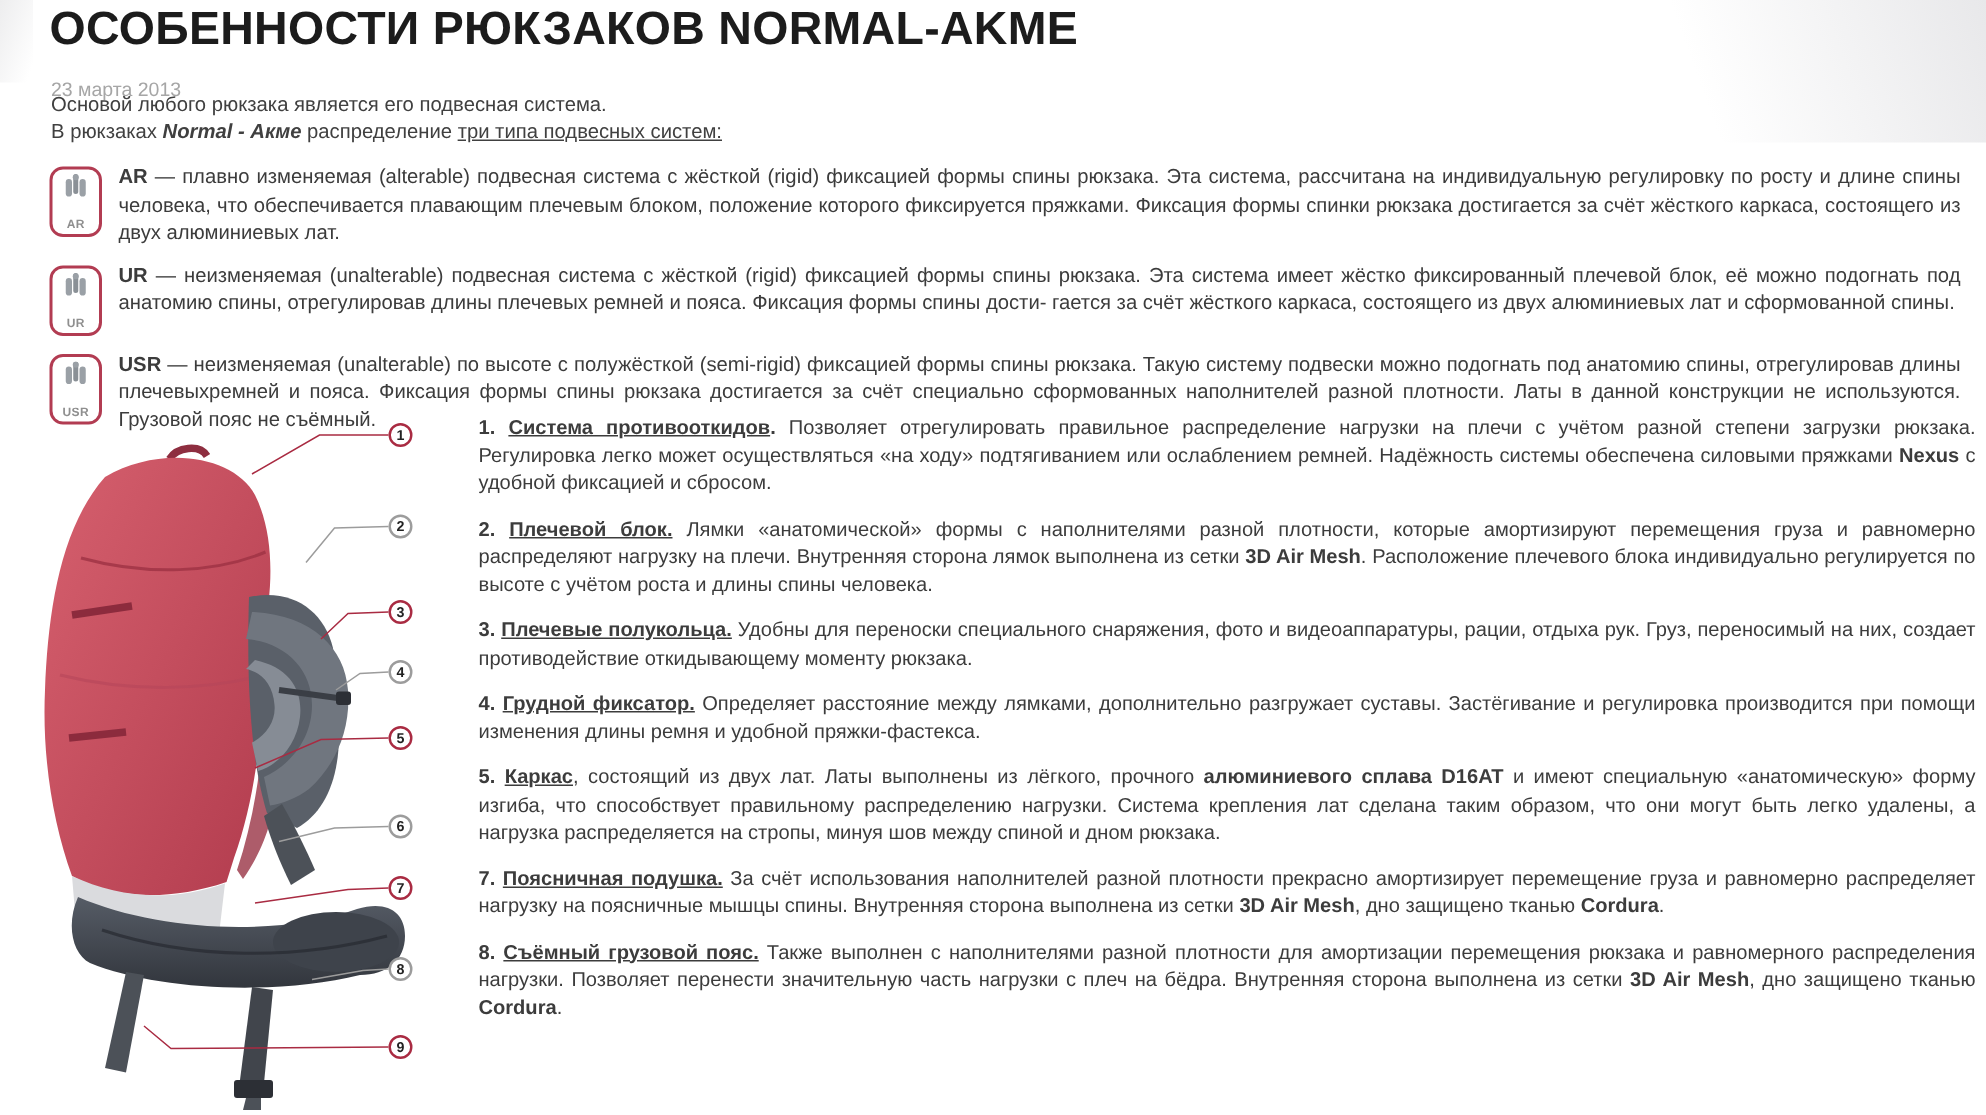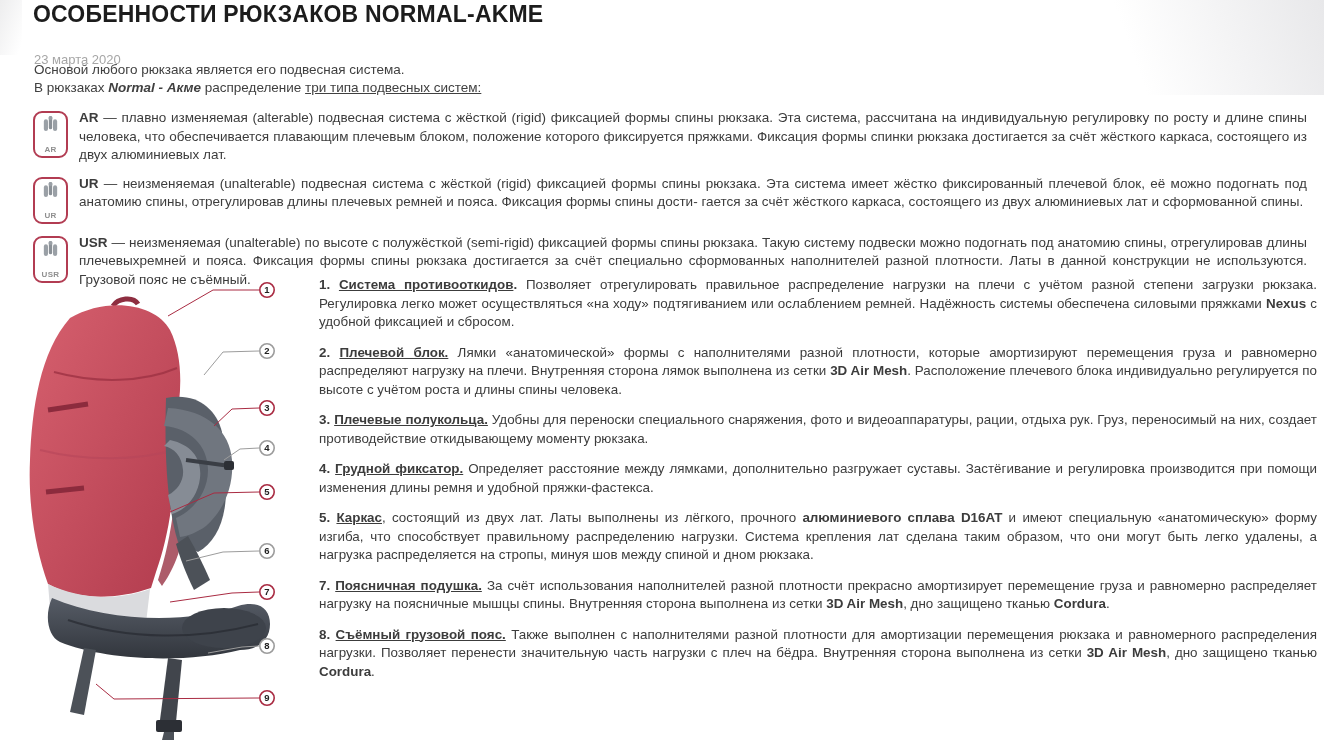--- a/index.html
+++ b/index.html
@@ -2,21 +2,21 @@
 <html lang="ru"><head>
 <meta charset="utf-8">
 <style>
   html,body{margin:0;padding:0;background:#fff;}
   .page{position:relative;width:1324px;height:743px;background:#ffffff;overflow:hidden;
         font-family:"Liberation Sans",sans-serif;color:#3b3b3b;}
   .corner-right{position:absolute;top:0;right:0;width:330px;height:95px;
         background:linear-gradient(250deg,#e8e8ea 0%,rgba(255,255,255,0) 58%);}
   .corner-left{position:absolute;top:0;left:0;width:22px;height:55px;
         background:linear-gradient(110deg,#ededee 0%,rgba(255,255,255,0) 90%);}
-  h1.title{position:absolute;left:33px;top:1px;margin:0;font-size:23px;font-weight:700;
+  h1.title{position:absolute;left:33px;top:1px;margin:0;font-size:31px;font-weight:700;
         color:#1c1c1c;letter-spacing:.2px;white-space:nowrap;}
   .date{position:absolute;left:34px;top:52px;font-size:13px;color:#a6a6a6;}
   .intro{position:absolute;left:34px;top:62px;width:960px;font-size:13.5px;line-height:16.5px;color:#404040;}
   .intro p{margin:0 0 1px 0;}
   .systems{position:absolute;left:33px;top:109px;width:1274px;display:flex;flex-direction:column;gap:10px;}
   .system{display:flex;gap:11px;align-items:flex-start;}
   .badge{flex:0 0 auto;width:27px;height:38px;border:2px solid #b23c52;border-radius:9px;
         display:flex;flex-direction:column;align-items:center;justify-content:space-between;
         padding:3px 2px 2px 2px;margin-top:2px;background:#fff;}
   .badge-label{font-size:8px;font-weight:700;color:#8f8f8f;letter-spacing:.3px;line-height:8px;}
@@ -35,21 +35,21 @@
   .callout-num{font-family:"Liberation Sans",sans-serif;font-size:9.5px;font-weight:700;fill:#222;}
 </style>
 </head>
 <body>
 
 <div class="page">
   <div class="corner-right"></div>
   <div class="corner-left"></div>
 
   <h1 class="title">ОСОБЕННОСТИ РЮКЗАКОВ NORMAL-AKME</h1>
-  <div class="date">23 марта 2020</div>
+  <div class="date">23 марта 2013</div>
 
   <div class="intro">
     <p>Основой любого рюкзака является его подвесная система.</p>
     <p><span>В рюкзаках </span><span class="b i">Normal - Акме</span><span> распределение </span><span class="u">три типа подвесных систем:</span></p>
   </div>
 
   <div class="systems">
 
     <div class="system">
       <div class="badge">

